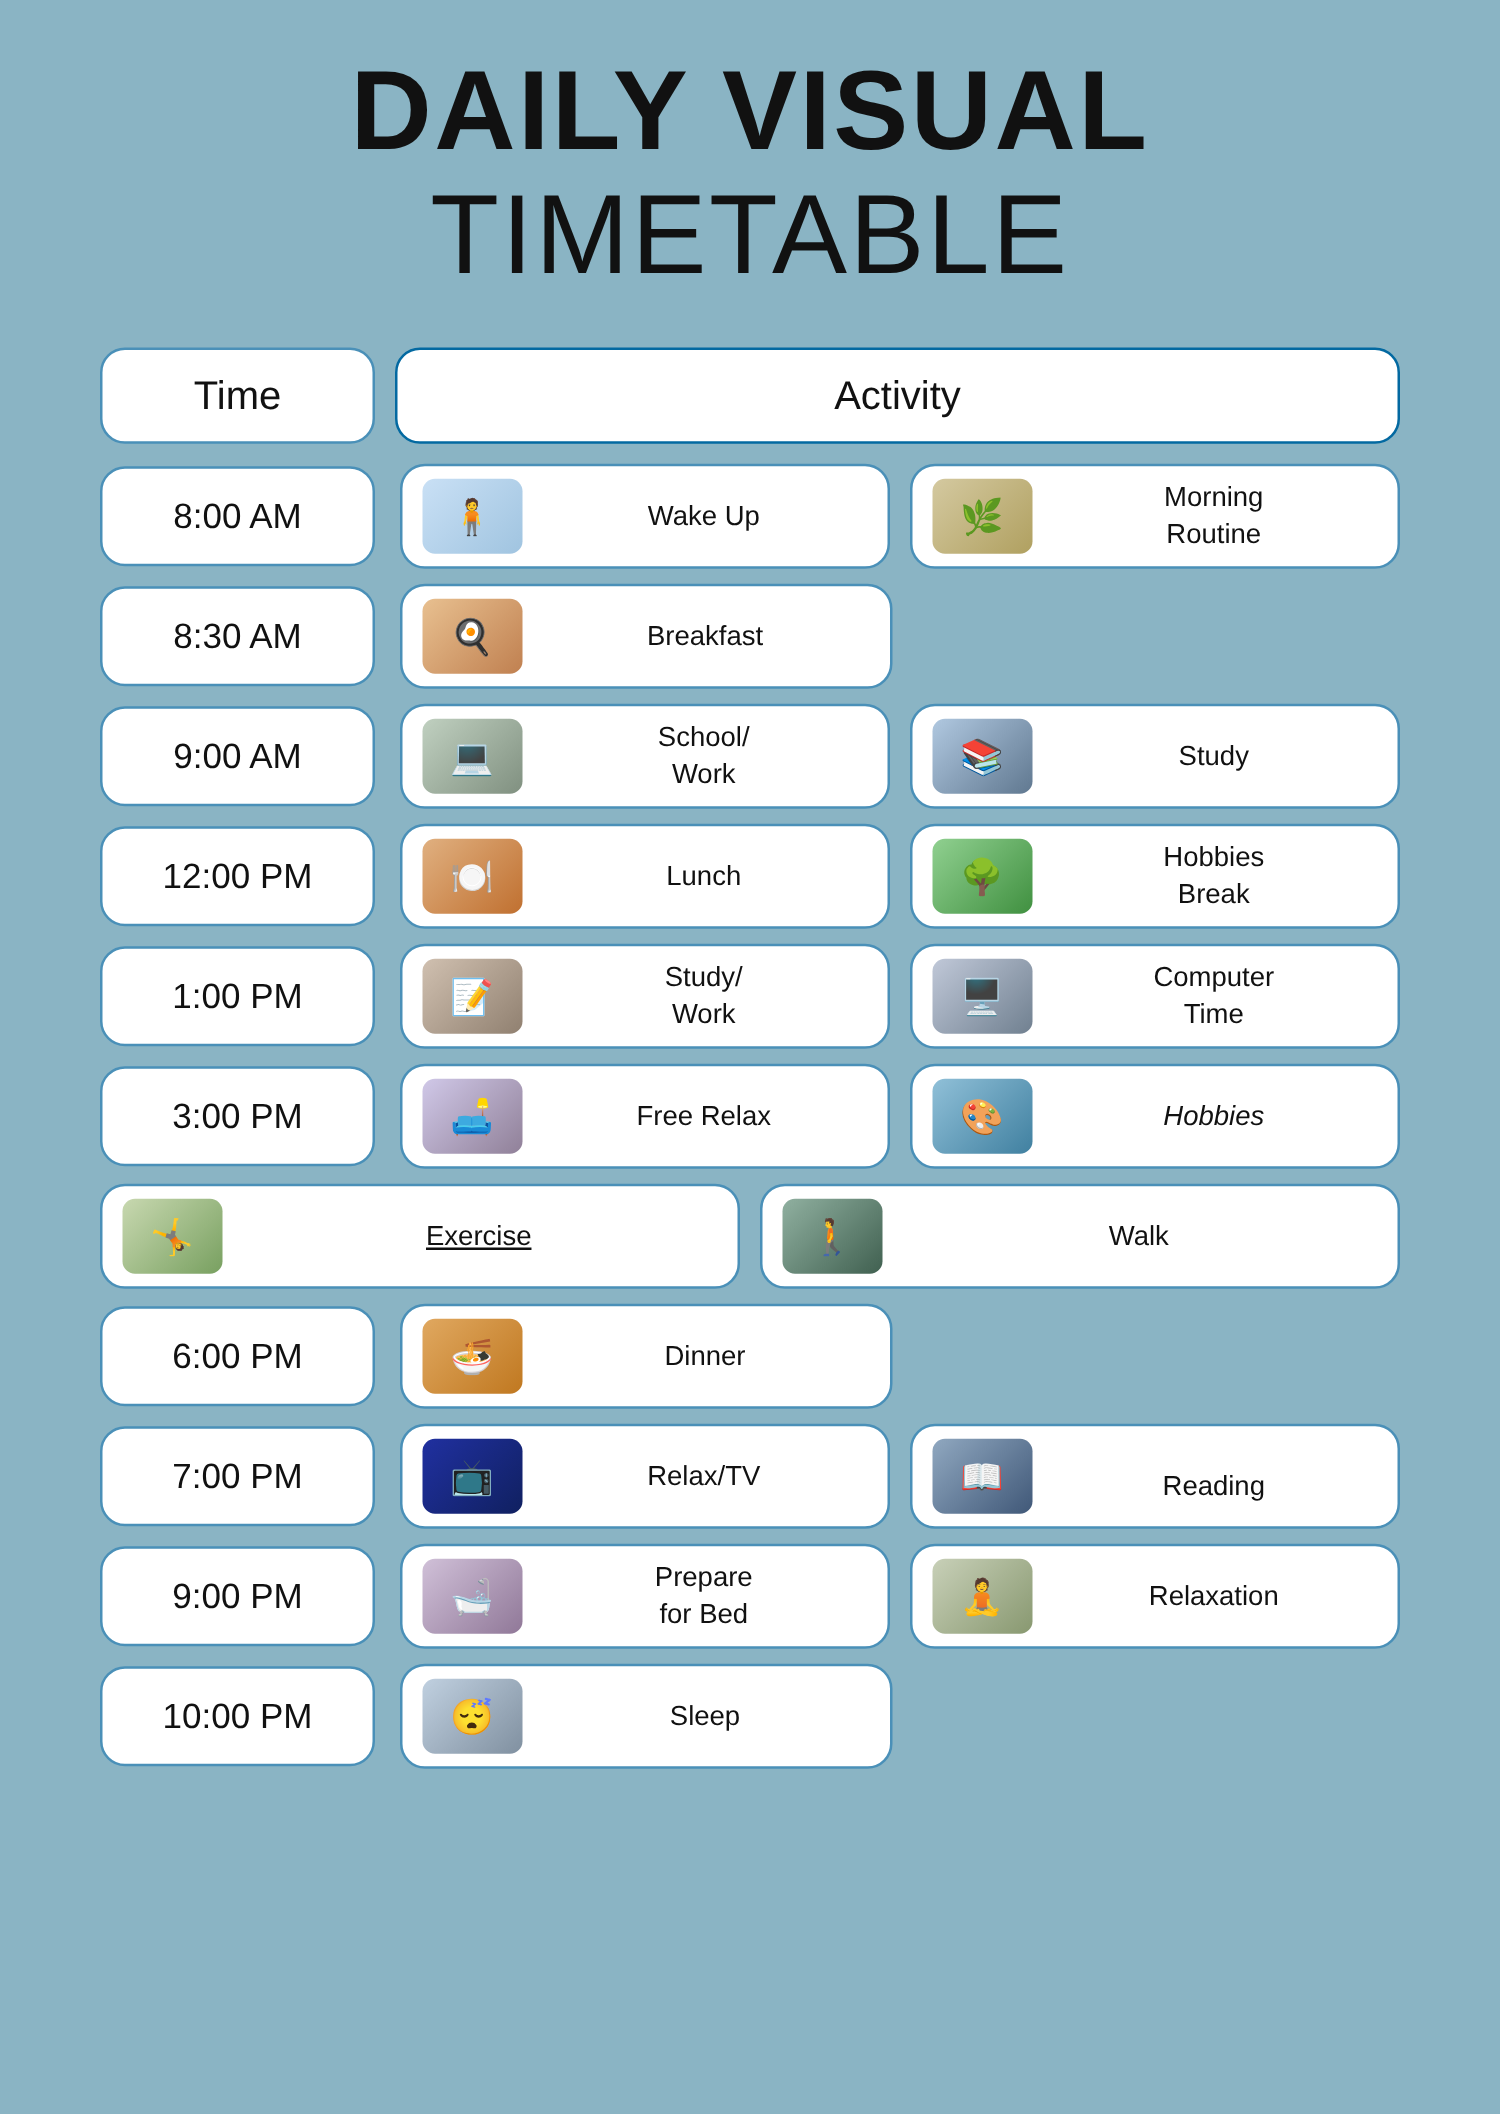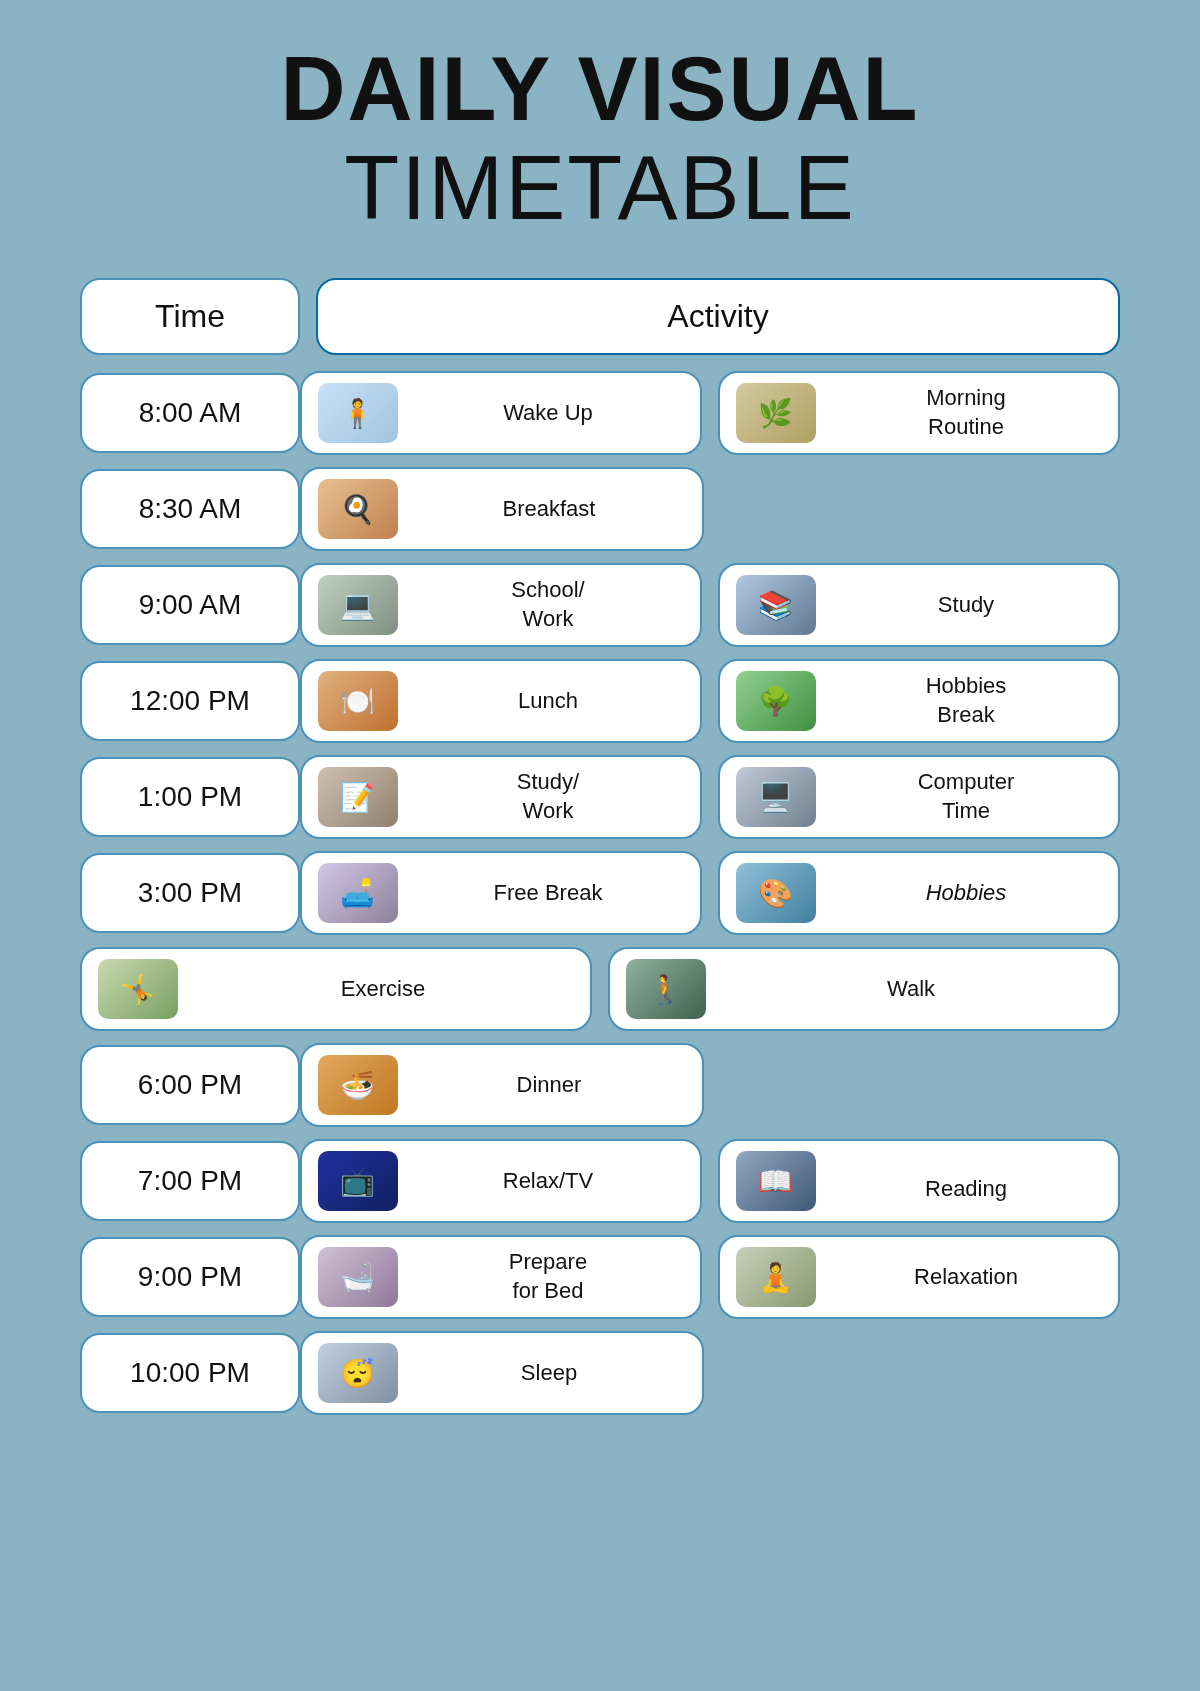--- a/index.html
+++ b/index.html
@@ -60,21 +60,21 @@
       border-radius: 20px;
       border: 2px solid #0369a1;
       padding: 18px 10px;
       text-align: center;
       font-size: 32px;
       font-weight: 400;
       color: #111;
     }
     .data-row {
       display: flex;
-      gap: 0;
+      gap: 20px;
       margin-bottom: 12px;
       align-items: center;
     }
     .time-cell {
       width: 220px;
       flex-shrink: 0;
       background: white;
       border-radius: 20px;
       border: 2px solid #4a90b8;
       padding: 22px 10px;
@@ -249,37 +249,37 @@
           </div>
         </div>
       </div>
       <div class="data-row">
         <div class="time-cell">3:00 PM</div>
         <div class="activities-col">
           <div class="activity-card">
             <div class="activity-img img-free-time">
               <span class="img-icon">🛋️</span>
             </div>
-            <span class="activity-label" style="white-space: pre-line;">Free Break</span>
+            <span class="activity-label" style="white-space: pre-line;">Free Relax</span>
           </div>
           <div class="activity-card">
             <div class="activity-img img-hobbies">
               <span class="img-icon">🎨</span>
             </div>
             <span class="activity-label" style="white-space: pre-line; font-style: italic;">Hobbies</span>
           </div>
         </div>
       </div>
       <div class="data-row">
         <div class="activities-col">
           <div class="activity-card">
             <div class="activity-img img-exercise">
               <span class="img-icon">🤸</span>
             </div>
-            <span class="activity-label" style="white-space: pre-line;">Exercise</span>
+            <span class="activity-label" style="white-space: pre-line; text-decoration: underline;">Exercise</span>
           </div>
           <div class="activity-card">
             <div class="activity-img img-walk">
               <span class="img-icon">🚶</span>
             </div>
             <span class="activity-label" style="white-space: pre-line;">Walk</span>
           </div>
         </div>
       </div>
       <div class="data-row">

